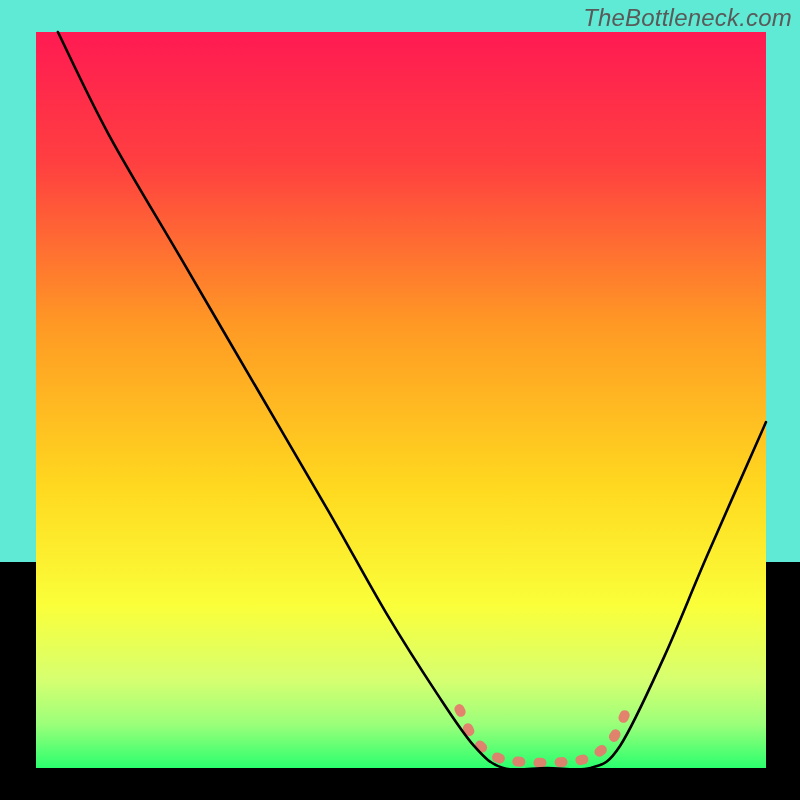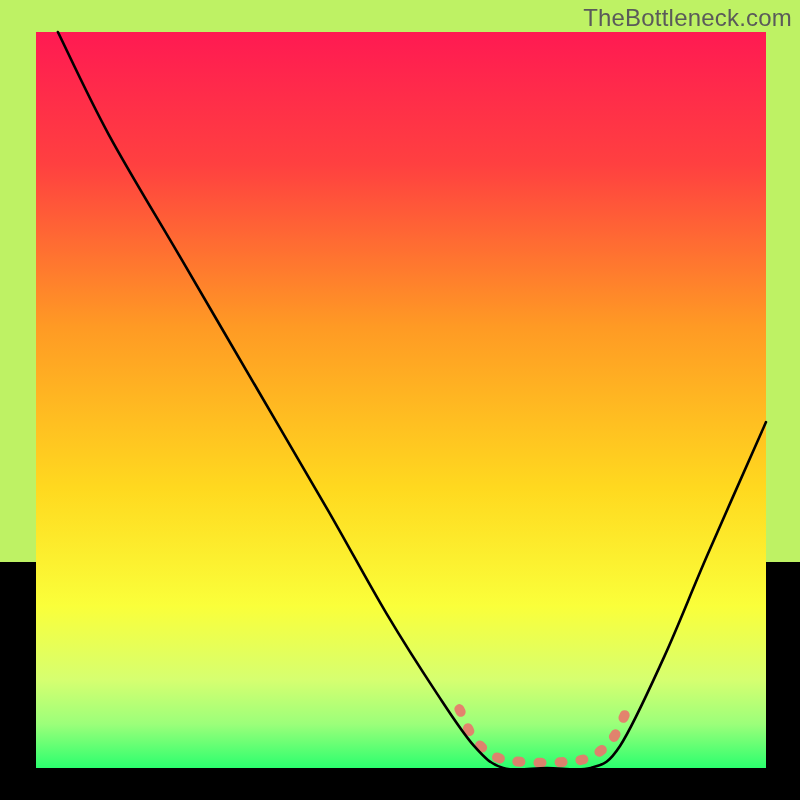--- a/index.html
+++ b/index.html
@@ -8,21 +8,22 @@
     width: 800px;
     height: 800px;
     background: #000;
     font-family: Arial, Helvetica, sans-serif;
     overflow: hidden;
   }
   .frame {
     position: relative;
     width: 800px;
     height: 562px;
-    background: #bef264;
+    background: #5eead4;
+    font-style: italic;
   }
   .watermark {
     position: absolute;
     top: 4px;
     right: 8px;
     color: #5a5a5a;
     font-size: 24px;
     font-weight: 400;
     letter-spacing: 0.2px;
     user-select: none;

